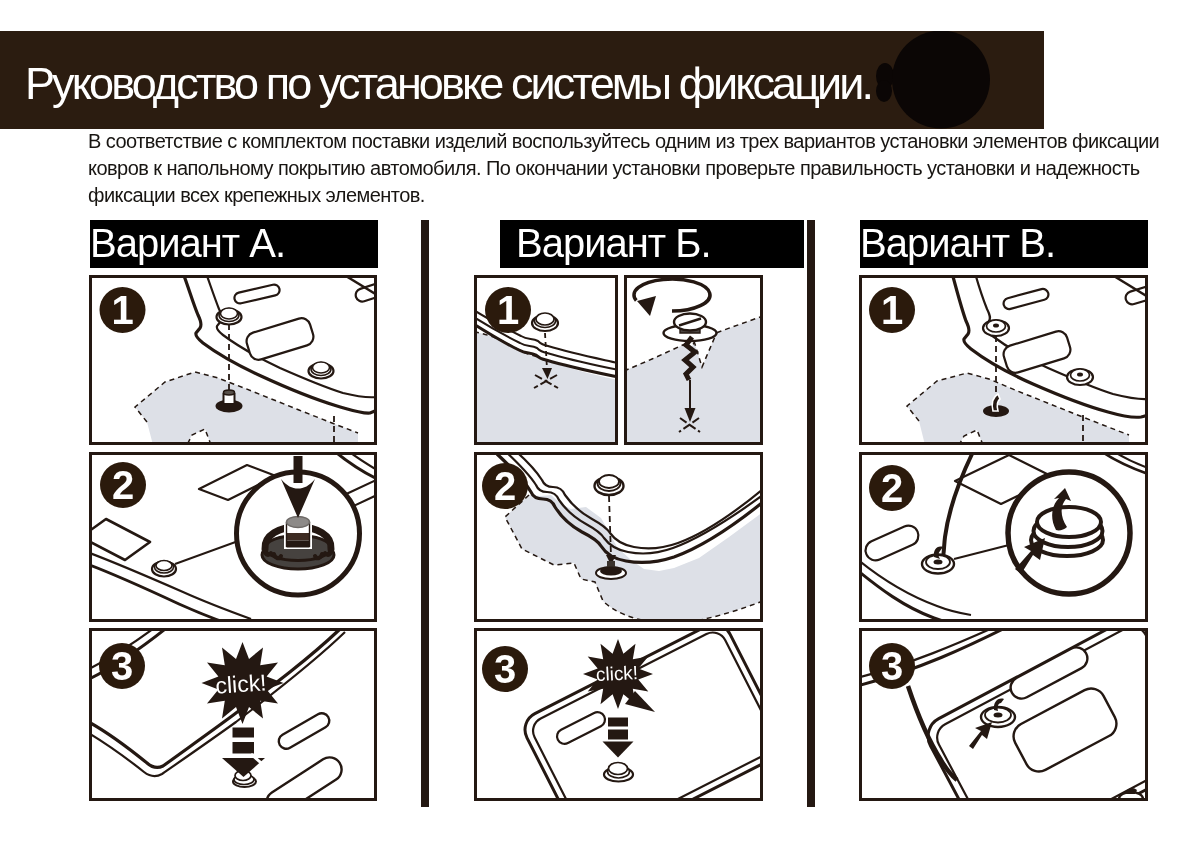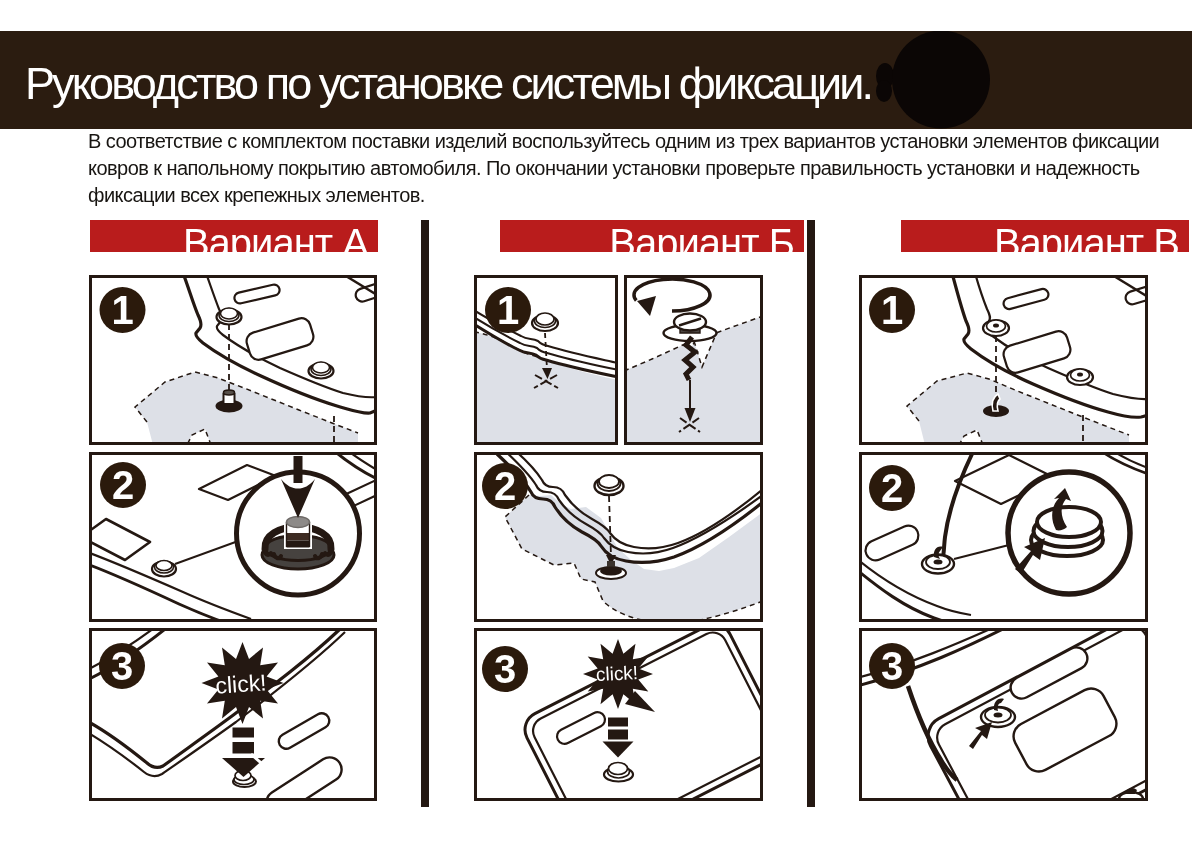--- a/index.html
+++ b/index.html
@@ -1,41 +1,41 @@
 <!DOCTYPE html>
 <html><head>
 <meta charset="utf-8">
 <style>
   html,body{margin:0;padding:0}
   body{width:1200px;height:848px;position:relative;background:#fff;overflow:hidden;
        font-family:"Liberation Sans",sans-serif;}
-  .band{position:absolute;left:0;top:31px;width:1192px;height:98px;background:#2b1c10;}
+  .band{position:absolute;left:0;top:31px;width:1044px;height:98px;background:#2b1c10;}
   .title{position:absolute;left:25px;top:27px;font-size:45px;color:#fff;letter-spacing:-2.9px;white-space:nowrap;}
   .para{position:absolute;left:88px;top:128px;font-size:20px;line-height:27px;color:#181512;letter-spacing:-0.55px;}
-  .bar{position:absolute;top:220px;width:288px;height:32px;background:#b91c1c;color:#fff;
-       font-size:40px;text-align:right;line-height:47px;letter-spacing:-1px;}
+  .bar{position:absolute;top:220px;width:288px;height:48px;background:#000000;color:#fff;
+       font-size:40px;text-align:left;line-height:47px;letter-spacing:-1px;}
   .divider{position:absolute;top:220px;width:8px;height:587px;background:#241812;}
   svg.panel{position:absolute;}
   text{font-family:"Liberation Sans",sans-serif;}
 </style>
 </head>
 <body>
 <div class="band">
   <svg width="1200" height="98" viewBox="0 31 1200 98" style="position:absolute;left:0;top:0">
     <ellipse cx="885" cy="76" rx="9" ry="13" fill="#0b0605"></ellipse>
     <ellipse cx="884" cy="91" rx="8" ry="11" fill="#0b0605"></ellipse>
     <circle cx="941" cy="79.5" r="49" fill="#0b0605"></circle>
   </svg>
   <div class="title">Руководство по установке системы фиксации.</div>
 </div>
 <div class="para">В соответствие с комплектом поставки изделий воспользуйтесь одним из трех вариантов установки элементов фиксации<br>ковров к напольному покрытию автомобиля. По окончании установки проверьте правильность установки и надежность<br>фиксации всех крепежных элементов.</div>
 
 <div class="bar" style="left:90px;">Вариант А.</div>
 <div class="bar" style="left:500px;padding-left:16px;">Вариант Б.</div>
-<div class="bar" style="left:901px;">Вариант В.</div>
+<div class="bar" style="left:860px;">Вариант В.</div>
 <div class="divider" style="left:421px;"></div>
 <div class="divider" style="left:807px;"></div>
 
 <svg class="panel" style="left:89px;top:275px" width="288" height="170" viewBox="0 0 288 170">
   <rect x="1.5" y="1.5" width="285" height="167" fill="#fff" stroke="#241812" stroke-width="3"></rect>
   <path d="M46,132 L76,107 L106,97 L129,103 L155,113 L180,123 L210,135 L243,148 L269,158 L269,170 L122,170 L116,154 L103,160 L98,170 L64,170 L58,147 Z" fill="#dde0e7"></path>
   <path d="M58,147 L46,132 L76,107 L106,97 L129,103 L155,113 L180,123 L210,135 L243,148 L269,158" fill="none" stroke="#241812" stroke-width="1.5" stroke-dasharray="5 4"></path>
   <path d="M122,170 L116,154 L103,160 L98,170" fill="none" stroke="#241812" stroke-width="1.5" stroke-dasharray="5 4"></path>
   <path d="M140,49 L140,124" stroke="#241812" stroke-width="1.8" stroke-dasharray="6 4" fill="none"></path>
   <path d="M245,141 L245,170" stroke="#241812" stroke-width="1.8" stroke-dasharray="6 4" fill="none"></path>

